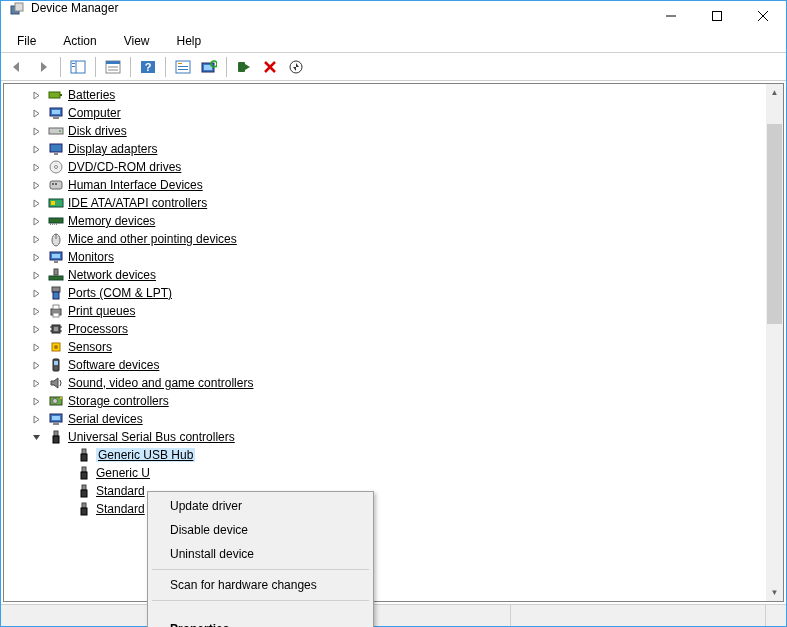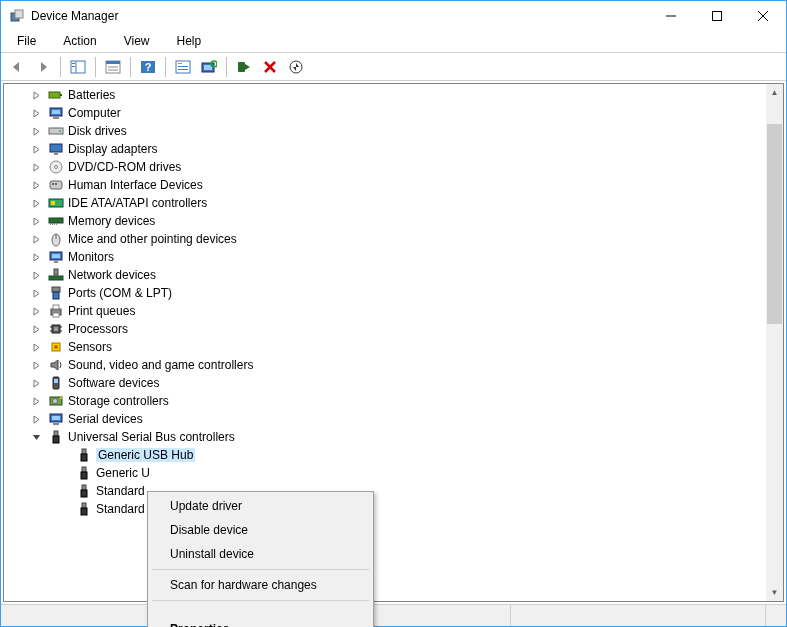--- a/index.html
+++ b/index.html
@@ -1,30 +1,30 @@
 <!DOCTYPE html>
 <html><head>
 <meta charset="utf-8">
 <style>
 * { box-sizing: border-box; margin: 0; padding: 0; }
 body { font-family: "Segoe UI", Tahoma, sans-serif; font-size: 12px; background: #fff; width: 787px; height: 627px; position: relative; overflow: hidden; }
 .window { border: 1px solid #3a9eea; width: 787px; height: 627px; display: flex; flex-direction: column; background: #fff; }
-.titlebar { height: 30px; display: flex; align-items: center; padding: 0 0 0 8px; background: #fff; }
+.titlebar { height: 30px; display: flex; padding: 0 0 0 8px; background: #fff; }
 .titlebar .app-icon { width: 16px; height: 16px; margin-right: 6px; display: flex; align-items: center; justify-content: center; }
 .titlebar .title { font-size: 12px; color: #000; flex: 1; }
 .win-controls { display: flex; height: 30px; }
 .win-btn { width: 46px; height: 30px; display: flex; align-items: center; justify-content: center; color: #000; }
 .menubar { height: 20px; display: flex; align-items: center; padding: 0 8px; font-size: 12px; gap: 11px; }
 .menu-item { padding: 2px 8px; }
 .menusep { height: 1px; background: #d0d0d0; margin: 1px 0 0 0; }
 .toolbar { height: 28px; display: flex; align-items: center; padding: 2px 4px; gap: 2px; border-bottom: 1px solid #d0d0d0; }
 .tool-btn { width: 24px; height: 24px; display: flex; align-items: center; justify-content: center; border: 1px solid transparent; }
 .tool-sep { width: 1px; height: 20px; background: #c0c0c0; margin: 0 3px; }
 .content { flex: 1; position: relative; border: 1px solid #828282; margin: 2px; overflow: hidden; background: #fff; }
-.tree { position: absolute; left: 0; right: 17px; top: 0; bottom: 0; overflow: hidden; padding: 2px 0; }
+.tree { position: absolute; left: 0; right: 17px; top: 0; bottom: 0; overflow: hidden; padding: 2px 0; text-decoration: underline; }
 .scrollbar { position: absolute; right: 0; top: 0; bottom: 0; width: 17px; background: #f0f0f0; }
 .scroll-arrow { width: 17px; height: 17px; display: flex; align-items: center; justify-content: center; color: #606060; font-size: 8px; position: absolute; }
 .scroll-arrow.up { top: 0; }
 .scroll-arrow.down { bottom: 0; }
 .scroll-thumb { position: absolute; left: 1px; right: 1px; background: #cdcdcd; top: 40px; height: 200px; }
 .tree-row { height: 18px; display: flex; align-items: center; font-size: 12px; white-space: nowrap; }
 .tree-row .arrow { width: 16px; text-align: center; color: #777; font-size: 9px; }
 .tree-row .icon { width: 16px; height: 16px; margin-right: 4px; display: flex; align-items: center; justify-content: center; }
 .tree-row.lvl1 { padding-left: 28px; }
 .tree-row.lvl2 { padding-left: 56px; }
@@ -377,39 +377,39 @@
           <span class="label">Sensors</span>
         </div>
         <div class="tree-row lvl1">
           <span class="arrow">
             <svg width="9" height="9">
               <path d="M2 1 L7 4.5 L2 8 Z" fill="none" stroke="#777"></path>
             </svg>
           </span>
           <span class="icon">
             <svg width="16" height="16">
+              <rect x="5" y="2" width="6" height="12" rx="1" fill="#555" stroke="#222"></rect>
+              <rect x="6" y="4" width="4" height="4" fill="#9cf"></rect>
+            </svg>
+          </span>
+          <span class="label">Software devices</span>
+        </div>
+        <div class="tree-row lvl1">
+          <span class="arrow">
+            <svg width="9" height="9">
+              <path d="M2 1 L7 4.5 L2 8 Z" fill="none" stroke="#777"></path>
+            </svg>
+          </span>
+          <span class="icon">
+            <svg width="16" height="16">
               <path d="M3 6 L6 6 L10 3 L10 13 L6 10 L3 10 Z" fill="#888" stroke="#444"></path>
               <path d="M12 5 Q14 8 12 11" fill="none" stroke="#444"></path>
             </svg>
           </span>
           <span class="label">Sound, video and game controllers</span>
-        </div>
-        <div class="tree-row lvl1">
-          <span class="arrow">
-            <svg width="9" height="9">
-              <path d="M2 1 L7 4.5 L2 8 Z" fill="none" stroke="#777"></path>
-            </svg>
-          </span>
-          <span class="icon">
-            <svg width="16" height="16">
-              <rect x="5" y="2" width="6" height="12" rx="1" fill="#555" stroke="#222"></rect>
-              <rect x="6" y="4" width="4" height="4" fill="#9cf"></rect>
-            </svg>
-          </span>
-          <span class="label">Software devices</span>
         </div>
         <div class="tree-row lvl1">
           <span class="arrow">
             <svg width="9" height="9">
               <path d="M2 1 L7 4.5 L2 8 Z" fill="none" stroke="#777"></path>
             </svg>
           </span>
           <span class="icon">
             <svg width="16" height="16">
               <rect x="2" y="4" width="12" height="8" fill="#6a4" stroke="#342"></rect>

